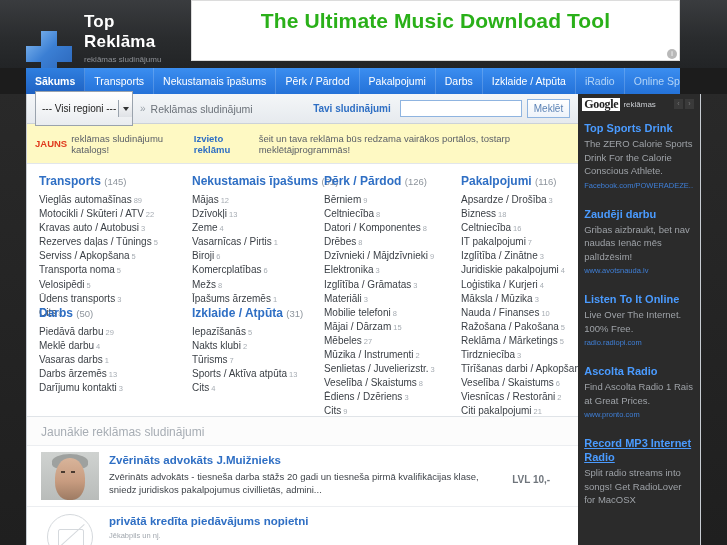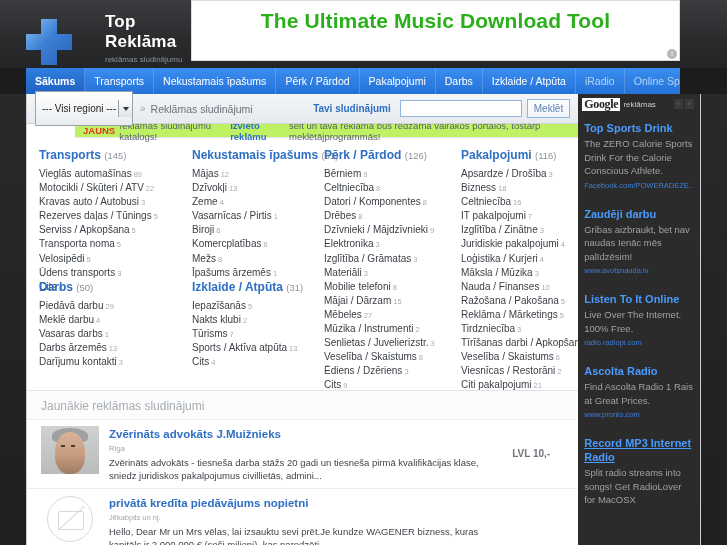--- a/index.html
+++ b/index.html
@@ -19,24 +19,23 @@
 
   
   .header {
     position: relative;
     height: 68px;
     background: linear-gradient(to bottom, #3a3c3f 0%, #2a2c2e 55%, #222426 100%);
     display: flex;
     align-items: flex-start;
   }
   .logo-wrap {
-    display: flex; align-items: center;
+    display: flex; align-items: flex-end;
     padding: 6px 0 0 26px;
     width: 185px;
-    gap: 21px;
   }
   .plus-logo {
     position: relative;
     width: 46px; height: 48px;
     flex: 0 0 46px;
   }
   .plus-logo .bar {
     position: absolute;
     background: linear-gradient(135deg, #6fa9e8 0%, #3b7fd4 45%, #2f6cc0 100%);
   }
@@ -226,28 +225,27 @@
     border: 1px solid #8fb4e0;
     background: linear-gradient(to bottom,#ffffff,#eef3fa);
     color: #5b82b5;
     font-size: 10px;
     line-height: 17px;
     cursor: pointer;
   }
 
   
   .newsstrip {
-    height: 14px;
+    height: 40px;
     display: flex; align-items: center;
     padding: 0 8px;
     border-bottom: 1px solid #e2e6ea;
-    background: #bef264;
+    background: #fef9c3;
     font-size: 9.5px;
     color: #5c6168;
-    margin-left: 48px;
   }
   .news-jauns { color: #e03a1e; font-weight: bold; margin-right: 4px; }
   .news-link { color: #2f6fc4; font-weight: bold; margin: 0 3px; cursor: pointer; }
 
   
   .cats {
     position: relative;
     padding: 10px 0 0 0;
     height: 252px;
   }
@@ -621,21 +619,20 @@
 
         <div class="ad-row">
           <div class="ad-thumb photo">
             <div class="hair"></div>
             <div class="face"></div>
             <div class="eye l"></div>
             <div class="eye r"></div>
           </div>
           <div class="ad-body">
             <div class="ad-title">Zvērināts advokāts J.Muižnieks</div>
-            <div class="ad-region">Rīga</div>
             <div class="ad-desc">Zvērināts advokāts - tiesneša darba stāžs 20 gadi un tiesneša pirmā kvalifikācijas klase, sniedz juridiskos pakalpojumus civillietās, admini...</div>
           </div>
           <div class="ad-price">LVL 10,-</div>
         </div>
 
         <div class="ad-row">
           <div class="ad-thumb">
             <div class="noimg"></div>
           </div>
           <div class="ad-body">

